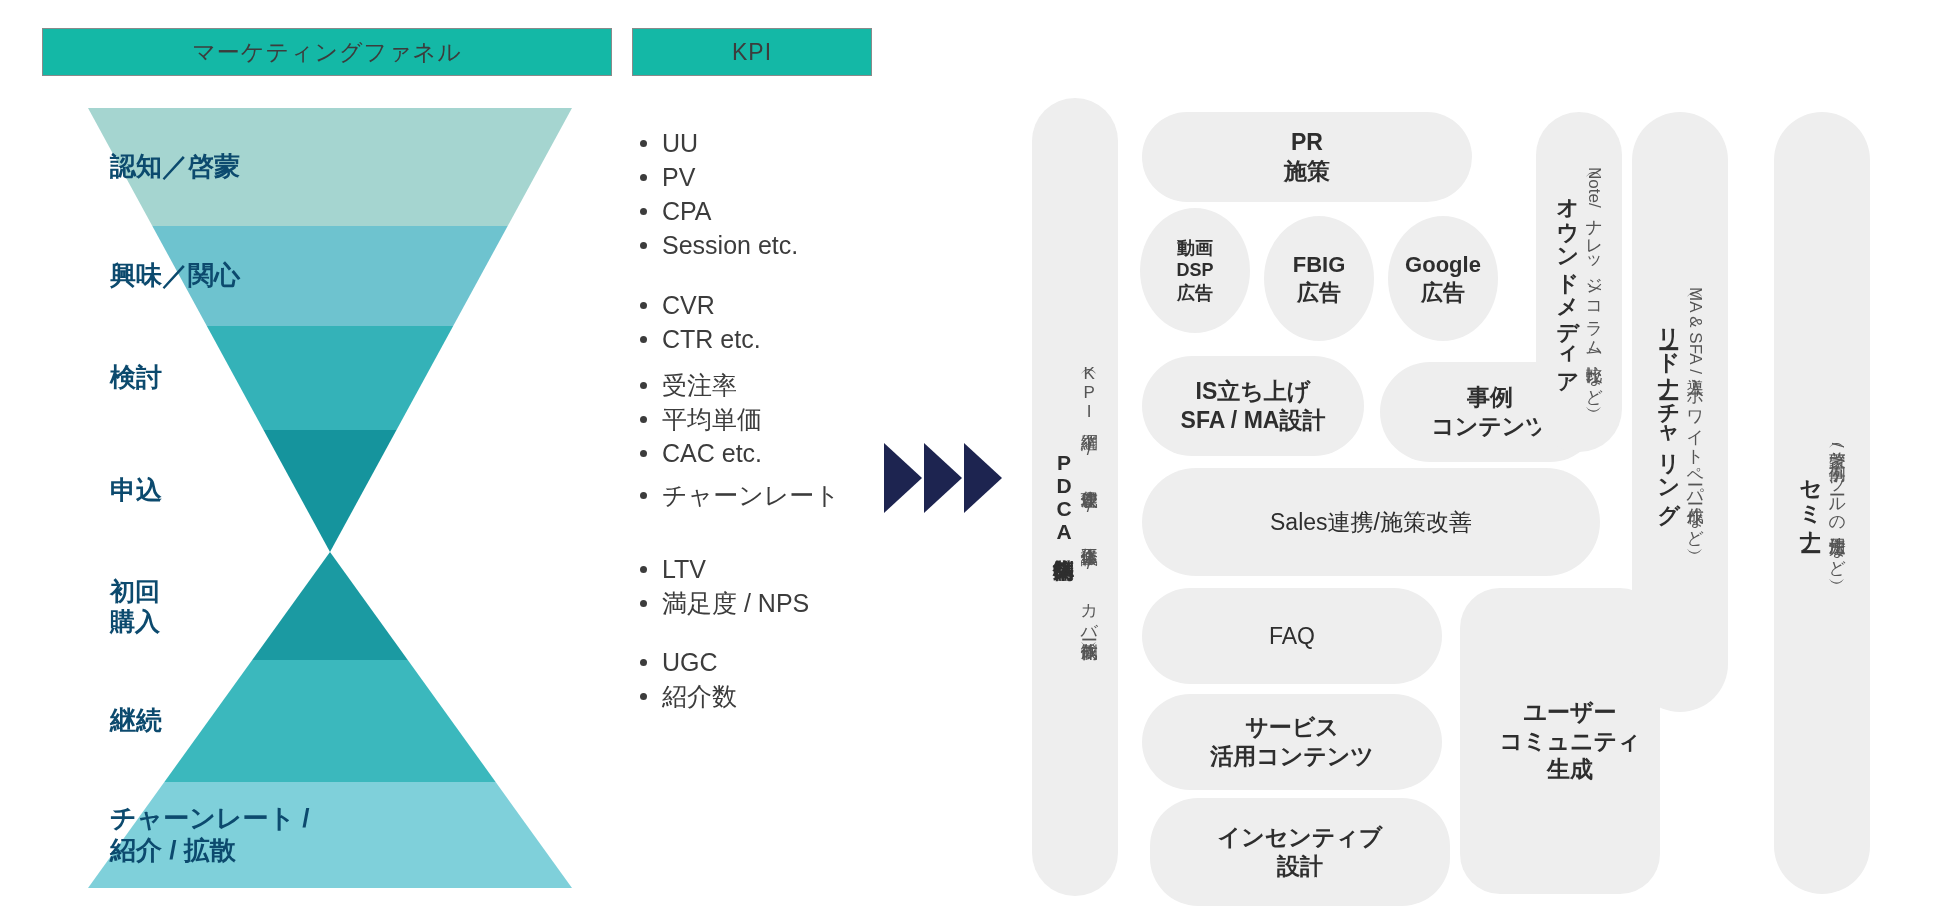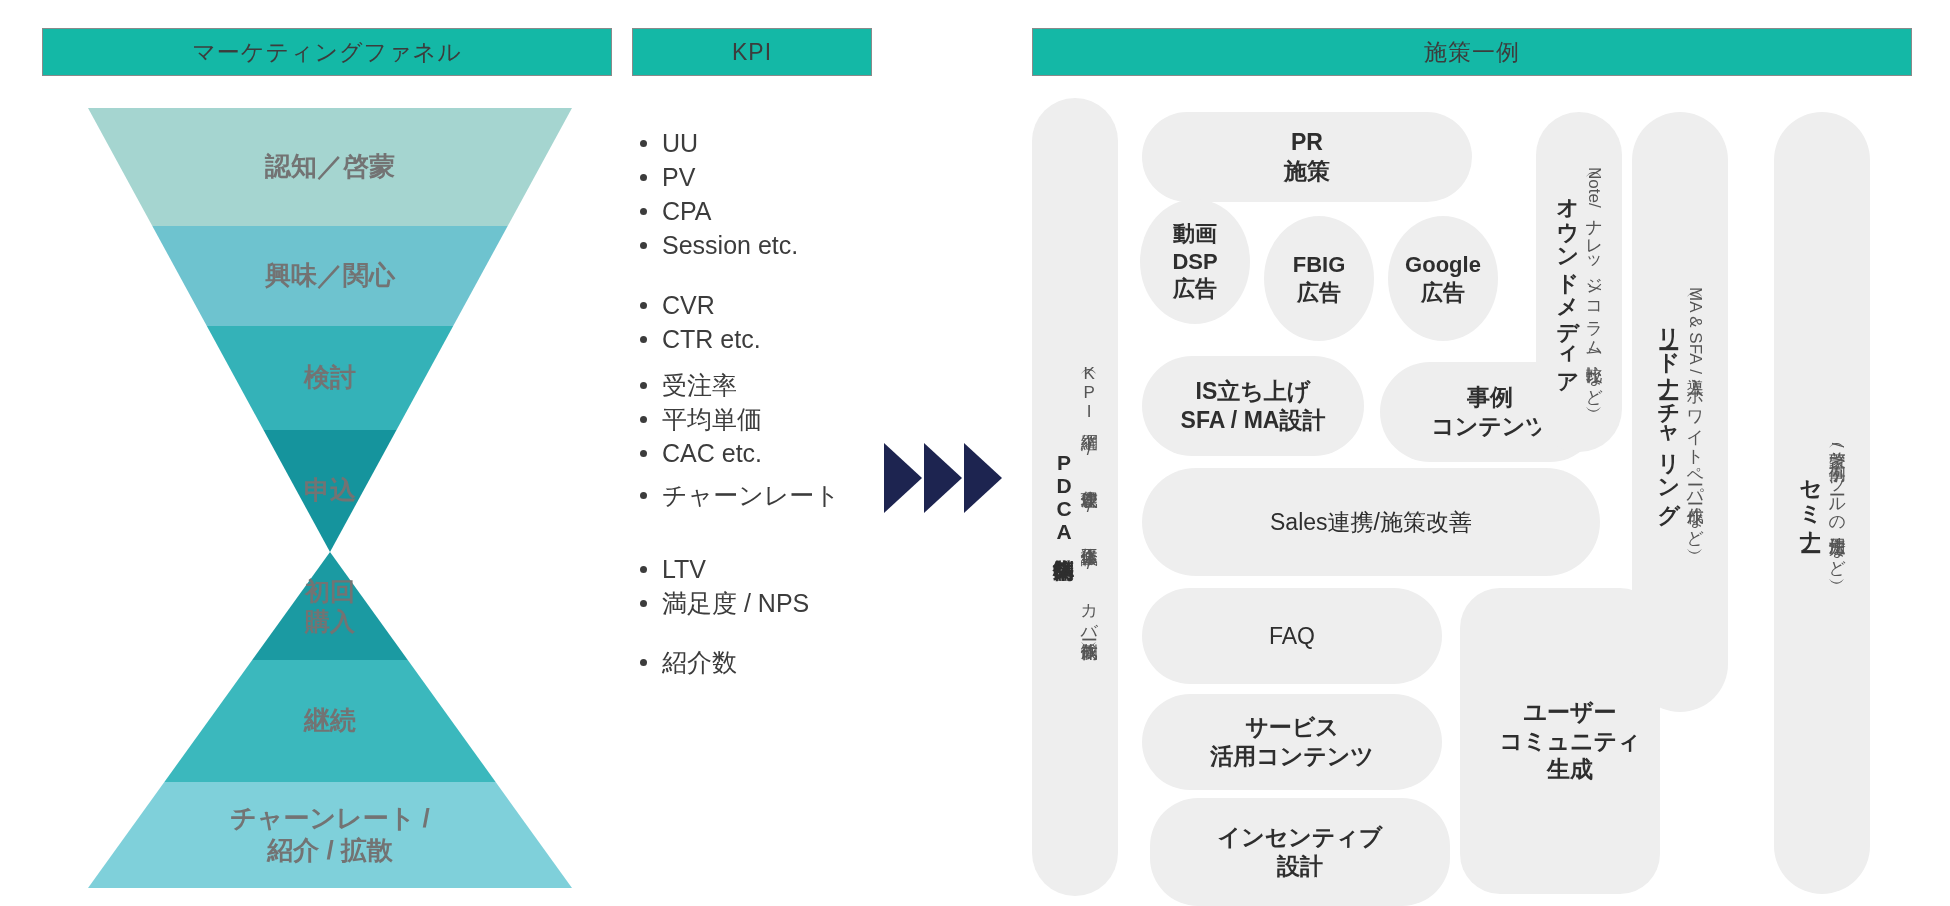--- a/index.html
+++ b/index.html
@@ -21,23 +21,23 @@
     letter-spacing: 1px;
   }
   #hdr-funnel { left: 42px;  top: 28px; width: 570px; height: 48px; font-size: 23px; }
   #hdr-kpi    { left: 632px; top: 28px; width: 240px; height: 48px; font-size: 23px; }
   #hdr-meas   { left: 1032px;top: 28px; width: 880px; height: 48px; font-size: 23px; }
 
   
   #funnel { position: absolute; left: 0; top: 0; width: 640px; height: 906px; }
   .fseg-label {
     position: absolute;
-    color: #737373;
+    color: #0c4a6e;
     font-weight: bold;
-    text-align: center;
+    text-align: left;
     line-height: 1.22;
     width: 440px;
     pointer-events: none;
   }
 
   
   #kpi { position: absolute; left: 628px; top: 0; width: 330px; height: 906px; }
   .kpi-group { position: absolute; left: 8px; width: 330px; }
   .kpi-group ul { list-style: none; }
   .kpi-group li {
@@ -95,23 +95,20 @@
 </head>
 <body>
 
 <div class="page">
 
   <div class="hdr" id="hdr-funnel">
     <span>マーケティングファネル</span>
   </div>
   <div class="hdr" id="hdr-kpi">
     <span>KPI</span>
-  </div>
-  <div class="hdr" id="hdr-meas">
-    <span>施策一例</span>
   </div>
 
   <div id="funnel">
     <svg id="funnel-svg" width="640" height="906">
         <polygon points="88,108 572,108 507.6846846846847,226 152.3153153153153,226" fill="#a5d5d0"></polygon>
         <polygon points="152.3153153153153,226 507.6846846846847,226 453.1801801801802,326 206.81981981981983,326" fill="#6ec3cf"></polygon>
         <polygon points="206.81981981981983,326 453.1801801801802,326 396.4954954954955,430 263.5045045045045,430" fill="#34b2b8"></polygon>
         <polygon points="263.5045045045045,430 396.4954954954955,430 330,552 330,552" fill="#15949d"></polygon>
         <polygon points="330,552 330,552 407.7857142857143,660 252.21428571428572,660" fill="#1b9aa2"></polygon>
         <polygon points="252.21428571428572,660 407.7857142857143,660 495.6547619047619,782 164.3452380952381,782" fill="#3bb8bd"></polygon>
@@ -172,20 +169,21 @@
         </ul>
       </div>
       <div class="kpi-group" style="top: 552px;">
         <ul>
           <li>LTV</li>
           <li>満足度 / NPS</li>
         </ul>
       </div>
       <div class="kpi-group" style="top: 645px;">
         <ul>
+          <li>UGC</li>
           <li>紹介数</li>
         </ul>
       </div>
     </div>
 
   <div id="arrows">
     <span class="tri" style="left:0px"></span>
     <span class="tri" style="left:40px"></span>
     <span class="tri" style="left:80px"></span>
   </div>
@@ -194,21 +192,21 @@
       <div class="card soft" style="left: 0px; top: 2px; width: 86px; height: 798px; border-radius: 43px; flex-direction: row;">
         <div class="vtext" style="font-size: 21px; font-weight: bold;">PDCA体制構築</div>
         <div class="vtext sub" style="font-size: 17px;">（KPI網羅 / 管理表作成 / 会議体修正 / カバー体制作成）</div>
       </div>
       <div class="card soft bold" style="left: 110px; top: 16px; width: 330px; height: 90px; border-radius: 45px; font-size: 23px;">
         <div>
           <div>PR</div>
           <div>施策</div>
         </div>
       </div>
-      <div class="card round bold" style="left: 108px; top: 103px; width: 110px; height: 125px; font-size: 22px;">
+      <div class="card round bold" style="left: 108px; top: 112px; width: 110px; height: 125px; font-size: 18px;">
         <div>
           <div>動画</div>
           <div>DSP</div>
           <div>広告</div>
         </div>
       </div>
       <div class="card round bold" style="left: 232px; top: 120px; width: 110px; height: 125px; font-size: 22px;">
         <div>
           <div>FBIG</div>
           <div>広告</div>

